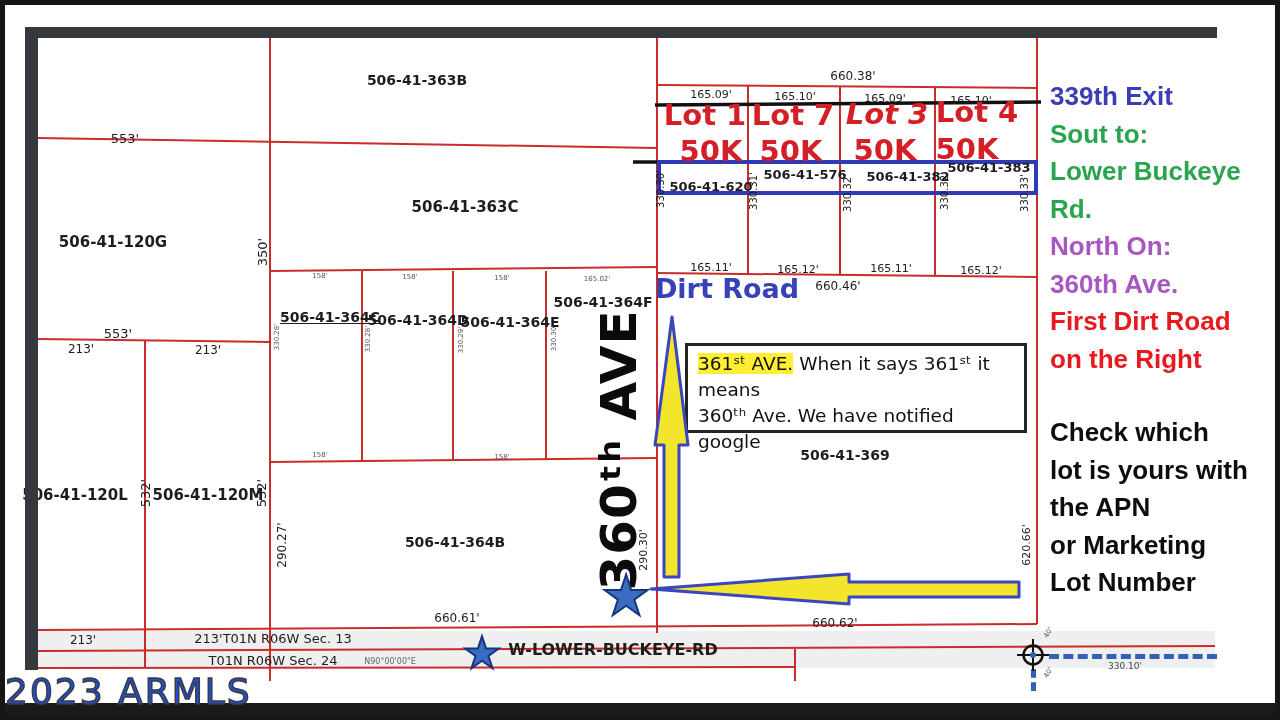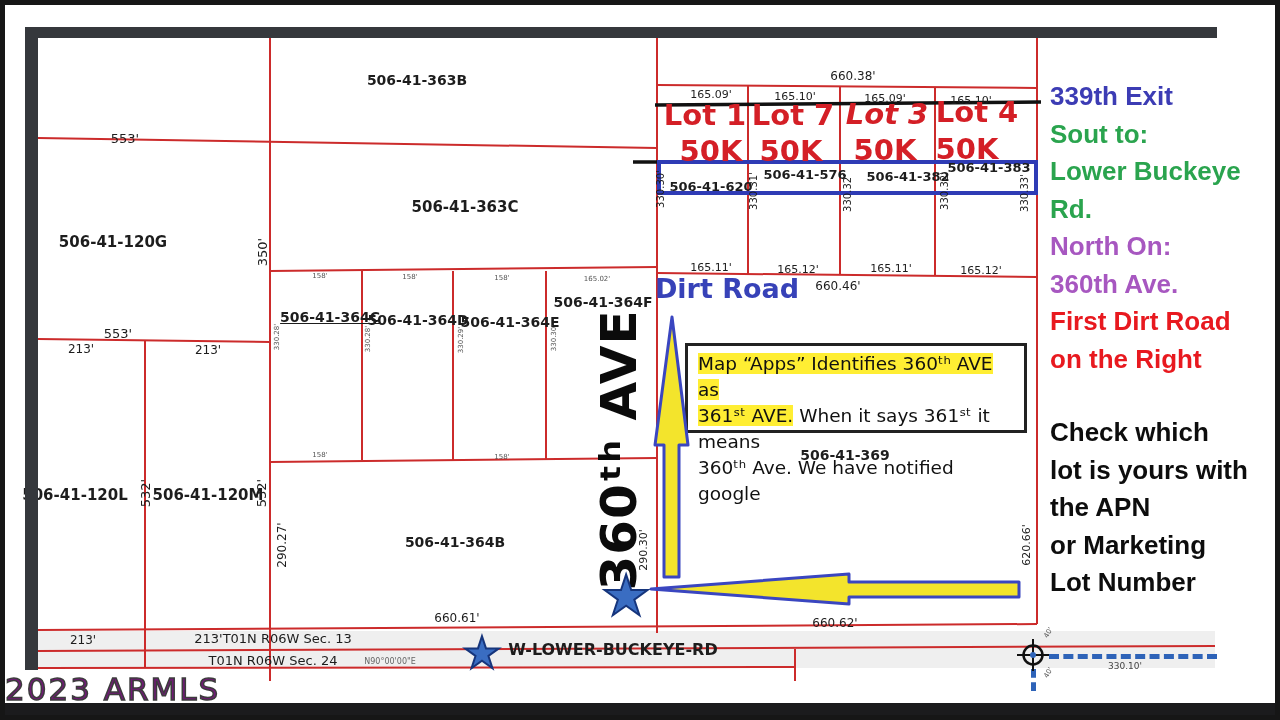--- a/index.html
+++ b/index.html
@@ -42,21 +42,21 @@
   #dash-h{position:absolute;left:1044px;top:649px;width:168px;height:0;border-top:5px dashed #2e63b8;z-index:18;}
   #dash-v{position:absolute;left:1026px;top:664px;width:0;height:22px;border-left:5px dashed #2e63b8;z-index:18;}
   
   #right-panel{position:absolute;left:1045px;top:73px;width:232px;z-index:35;
                font-family:"Liberation Sans",sans-serif;}
   .dir-line{font-size:26px;font-weight:bold;line-height:37.5px;white-space:nowrap;}
   #apn-note{position:absolute;left:1045px;top:409px;width:232px;z-index:35;
             font-family:"Liberation Sans",sans-serif;color:#0d0d0d;}
   .apn-line{font-size:26px;font-weight:bold;line-height:37.5px;white-space:nowrap;}
   
-  #watermark{position:absolute;left:0px;top:666px;font-size:31px;color:#701a75;
+  #watermark{position:absolute;left:0px;top:666px;font-size:36px;color:#1d4ed8;
              -webkit-text-stroke:1.5px #3c3c3c;z-index:45;letter-spacing:2px;}
 </style>
 </head>
 <body>
 
 <div id="stage">
 
   <div id="road-band"></div>
 
   <svg id="lines" width="1280" height="720">
@@ -156,21 +156,20 @@
       <span class="map-label" style="left: 268px; top: 633px; font-size: 13px; transform: translate(-50%, -50%);">213'T01N R06W Sec. 13</span>
       <span class="map-label" style="left: 268px; top: 655px; font-size: 13px; transform: translate(-50%, -50%);">T01N R06W Sec. 24</span>
       <span class="map-label" style="left: 385px; top: 657px; font-size: 8px; color: rgb(102, 102, 102); transform: translate(-50%, -50%);">N90°00'00"E</span>
       <span class="map-label" style="left: 608px; top: 645px; font-size: 16px; font-weight: bold; transform: translate(-50%, -50%);">W-LOWER-BUCKEYE-RD</span>
       <span class="map-label" style="left: 1120px; top: 661px; font-size: 9px; color: rgb(68, 68, 68); transform: translate(-50%, -50%);">330.10'</span>
       <span class="map-label" style="left: 1044px; top: 628px; font-size: 7px; color: rgb(85, 85, 85); transform: translate(-50%, -50%) rotate(-60deg);">40'</span>
       <span class="map-label" style="left: 1044px; top: 668px; font-size: 7px; color: rgb(85, 85, 85); transform: translate(-50%, -50%) rotate(-60deg);">40'</span>
     </div>
 
   <div id="note-box">
-    <div><span class="hl">Map “Apps” Identifies 360ᵗʰ AVE as</span></div>
     <div><span class="hl">361ˢᵗ AVE.</span><span>  When it says 361ˢᵗ it means</span></div>
     <div><span>360ᵗʰ Ave. We have notified google</span></div>
   </div>
 
   <div id="avenue">360ᵗʰ AVE</div>
 
   <svg id="up-arrow" class="arrow-svg" width="42" height="266">
     <polygon points="21,2 37,130 28,130 28,262 13,262 13,130 4,130" fill="#f3e42c" stroke="#3a46c0" stroke-width="3" stroke-linejoin="round"></polygon>
   </svg>
   <svg id="left-arrow" class="arrow-svg" width="374" height="36">

